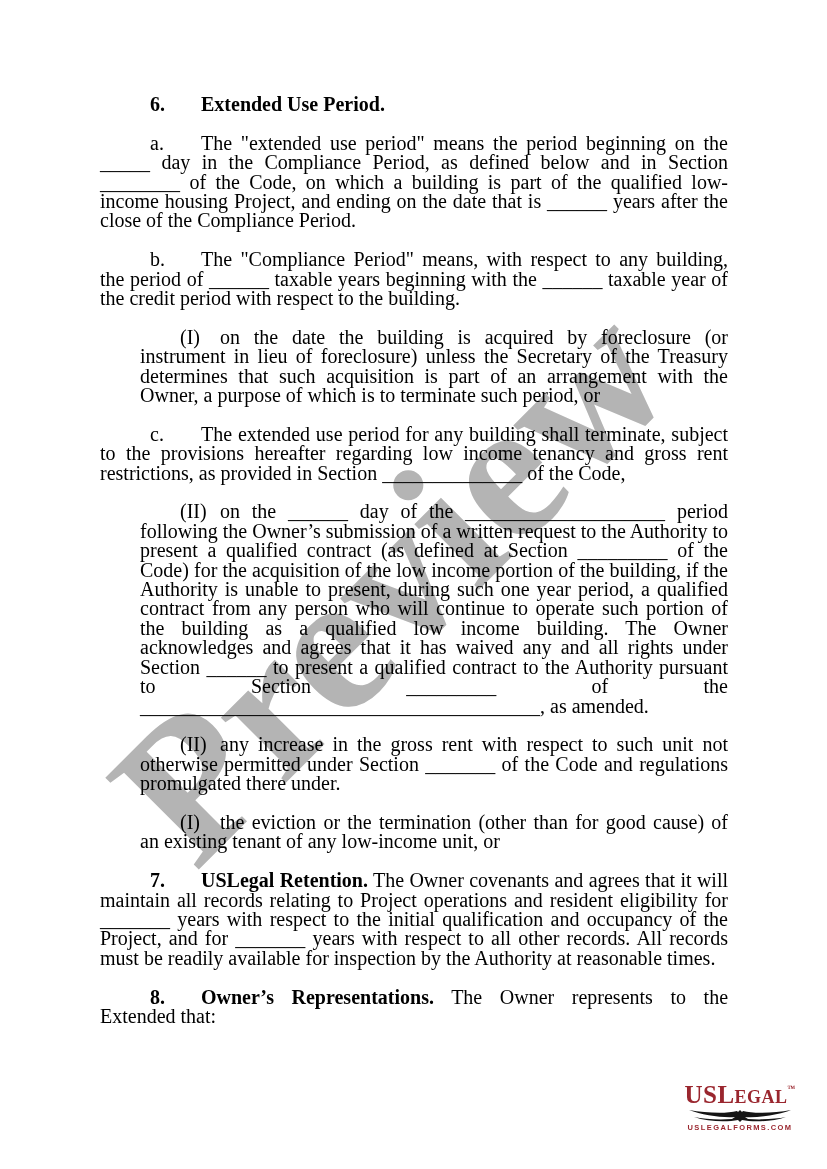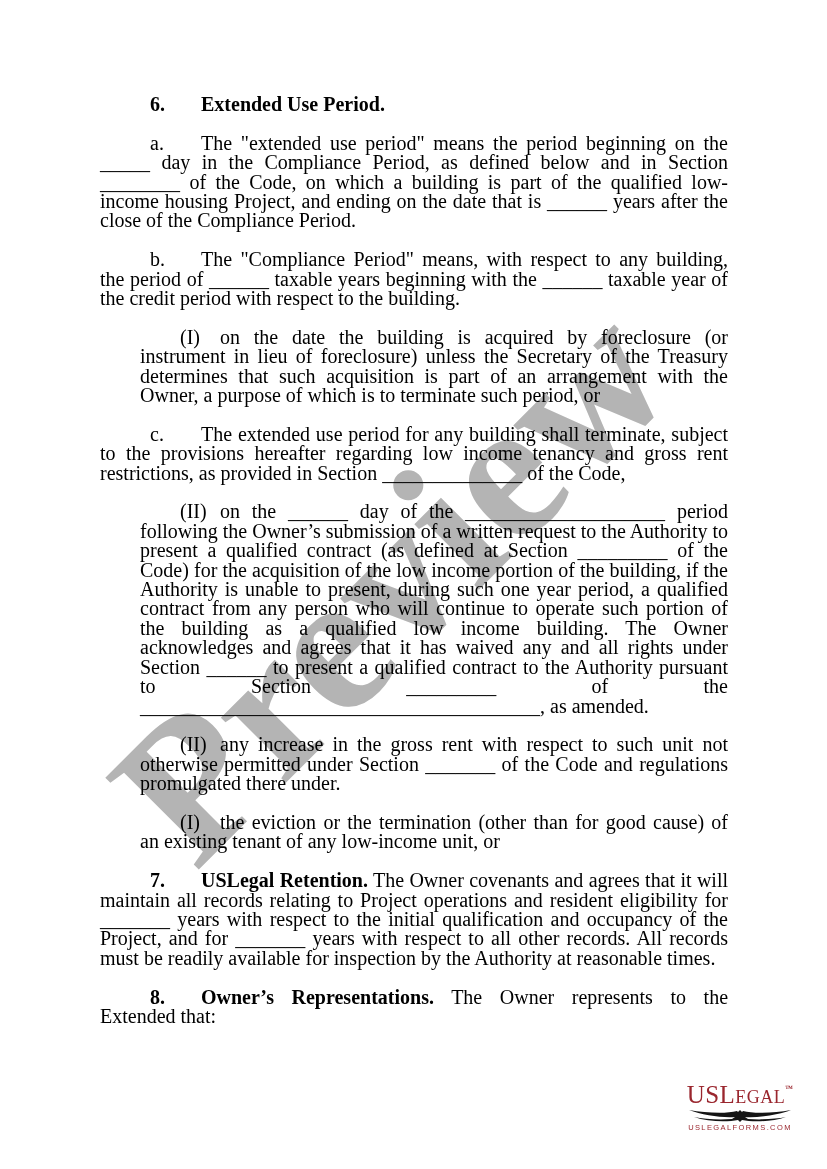--- a/index.html
+++ b/index.html
@@ -51,35 +51,35 @@
     position:absolute;
     left:652px;top:1082px;
     width:176px;
     text-align:center;
     z-index:2;
     line-height:1;
   }
   .logo-name{
     font-family:"Liberation Serif","DejaVu Serif",serif;
     font-variant:small-caps;
-    font-weight:normal;
+    font-weight:bold;
     font-size:25px;
     color:#9a262e;
     letter-spacing:0.5px;
   }
   .logo-tm{
     font-size:8px;
     color:#9a262e;
     vertical-align:12px;
     font-weight:bold;
   }
   .logo-wings{display:block;margin:2px auto 1px auto;}
   .logo-domain{
     font-family:"Liberation Sans","DejaVu Sans",sans-serif;
-    font-weight:normal;
+    font-weight:bold;
     font-size:7.5px;
     letter-spacing:1.4px;
     color:#9a262e;
   }
 </style>
 </head>
 <body>
 
 <div class="page">
 

